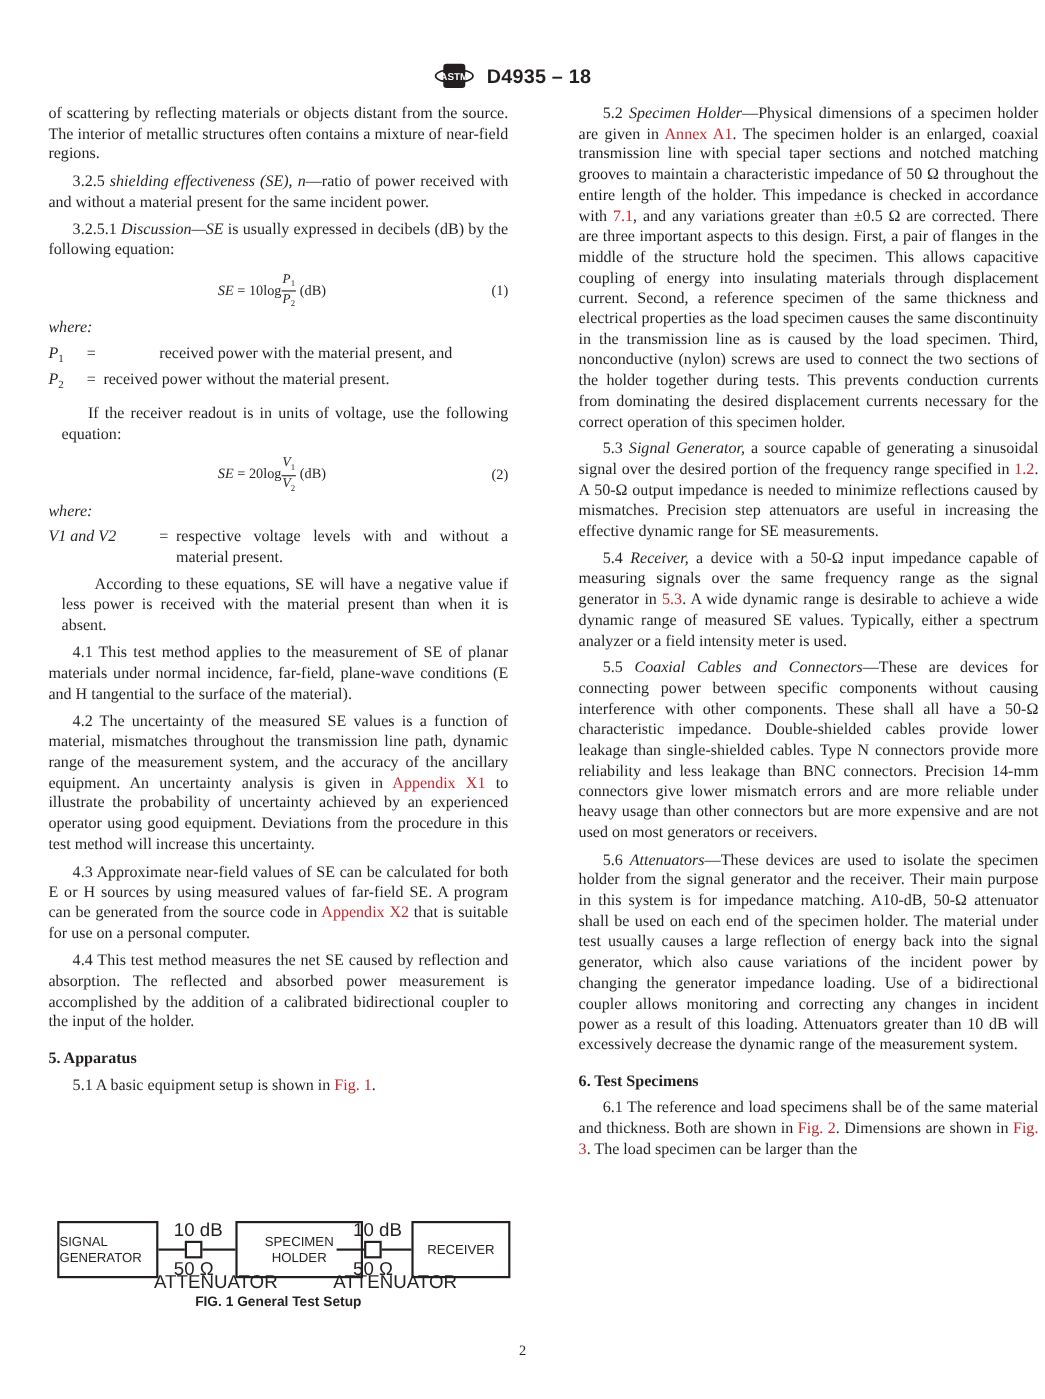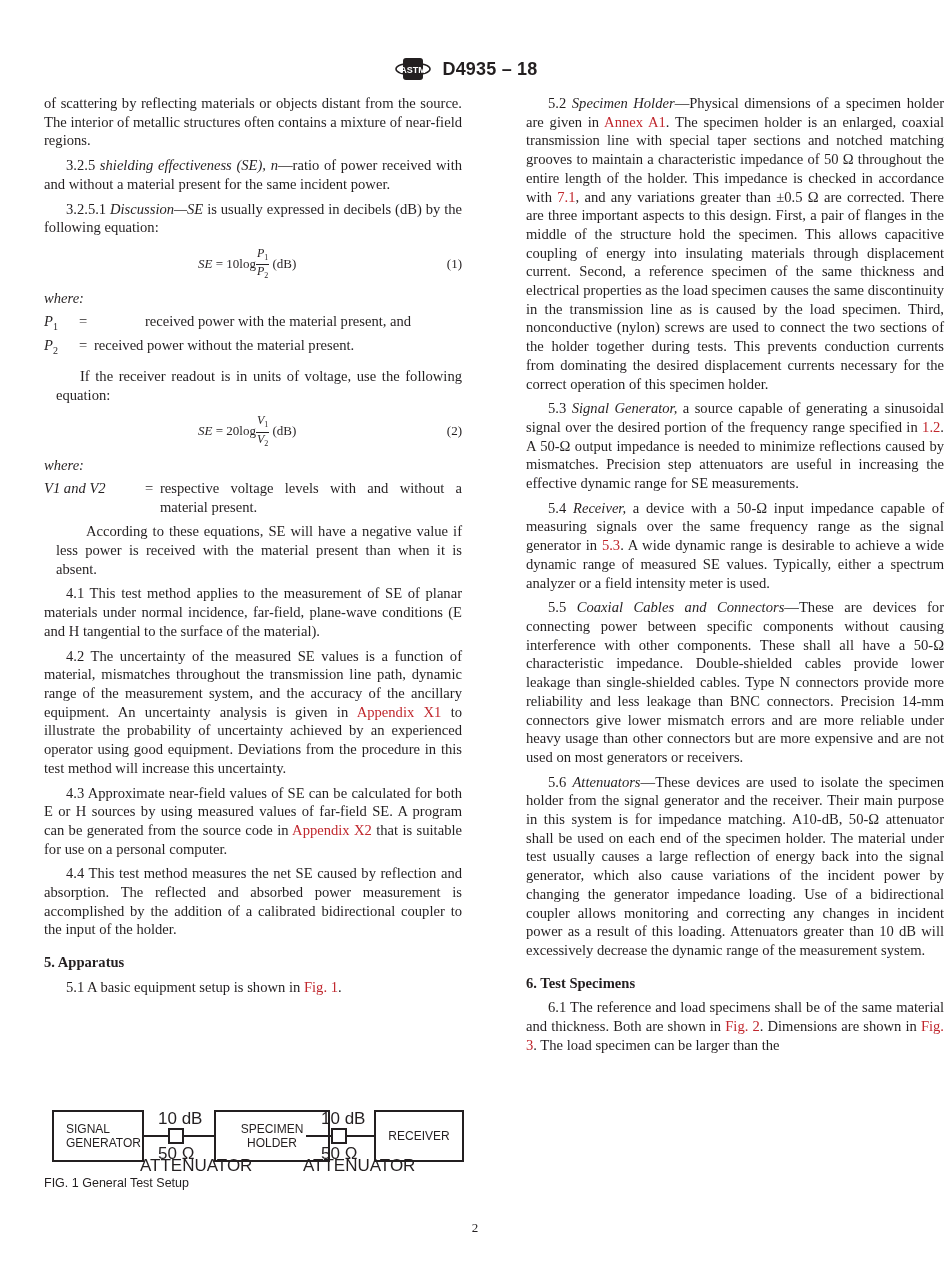--- a/index.html
+++ b/index.html
@@ -30,22 +30,22 @@
   .def .eqs { width: 22px; flex: none; text-align: center; }
   .def .txt { flex: 1; }
   .def.narrow .sym { width: 28px; }
   .def.narrow .eqs { width: 22px; }
   .fig { position: absolute; left: 52px; top: 1108px; width: 412px; height: 58px; font-family: "Liberation Sans", "DejaVu Sans", sans-serif; }
   .box { position: absolute; border: 2px solid #231f20; box-sizing: border-box; font-size: 12px; line-height: 14px;
          display: flex; align-items: center; }
   .wire { position: absolute; height: 2px; background: #231f20; }
   .att { position: absolute; width: 16px; height: 16px; border: 2px solid #231f20; box-sizing: border-box; background: #fff; }
   .lbl { position: absolute; font-size: 17px; line-height: 11px; text-align: right; white-space: nowrap; }
-  .figcap { position: absolute; left: 44px; top: 1176px; width: 418px; font-family: "Liberation Sans", "DejaVu Sans", sans-serif;
-            font-weight: normal; font-size: 12.5px; }
+  .figcap { position: absolute; left: 44px; top: 1176px; width: 418px; text-align: center; font-family: "Liberation Sans", "DejaVu Sans", sans-serif;
+            font-weight: bold; font-size: 12.5px; }
   .pagenum { position: absolute; top: 1220px; left: 0; width: 950px; text-align: center; font-size: 13px; }
 </style>
 </head>
 <body>
 
 <div class="header">
   <svg class="logo" viewBox="0 0 38 26">
     <ellipse cx="19" cy="13" rx="17" ry="6" fill="none" stroke="#231f20" stroke-width="1.6"></ellipse>
     <rect x="9" y="2" width="20" height="22" rx="3" fill="#231f20"></rect>
     <text x="19" y="17" text-anchor="middle" font-size="9" font-weight="bold" fill="#fff" font-family="Liberation Sans, sans-serif">ASTM</text>
@@ -102,21 +102,21 @@
   <p>4.1  This test method applies to the measurement of SE of planar materials under normal incidence, far-field, plane-wave conditions (E and H tangential to the surface of the material).</p>
   <p><span>4.2  The uncertainty of the measured SE values is a function of material, mismatches throughout the transmission line path, dynamic range of the measurement system, and the accuracy of the ancillary equipment. An uncertainty analysis is given in </span><span class="link">Appendix X1</span><span> to illustrate the probability of uncertainty achieved by an experienced operator using good equipment. Deviations from the procedure in this test method will increase this uncertainty.</span></p>
   <p><span>4.3  Approximate near-field values of SE can be calculated for both E or H sources by using measured values of far-field SE. A program can be generated from the source code in </span><span class="link">Appendix X2</span><span> that is suitable for use on a personal computer.</span></p>
   <p>4.4  This test method measures the net SE caused by reflection and absorption. The reflected and absorbed power measurement is accomplished by the addition of a calibrated bidirectional coupler to the input of the holder.</p>
 
   <p class="heading" style="margin-top:14px">5.  Apparatus</p>
   <p><span>5.1  A basic equipment setup is shown in </span><span class="link">Fig. 1</span><span>.</span></p>
 </div>
 
 <div class="fig">
-  <div class="box" style="left:0;top:2px;width:92px;height:52px;padding-left:12px;">
+  <div class="box" style="left:0;top:2px;width:92px;height:52px;">
     <div>
         <div>SIGNAL</div>
         <div>GENERATOR</div>
       </div>
   </div>
   <div class="wire" style="left:92px;top:27px;width:70px;"></div>
   <div class="att" style="left:116px;top:20px;"></div>
   <div class="lbl" style="left:106px;top:5px;width:36px;">10 dB</div>
   <div class="lbl" style="left:106px;top:40px;width:36px;">50 Ω</div>
   <div class="lbl" style="left:88px;top:52px;width:72px;">ATTENUATOR</div>

